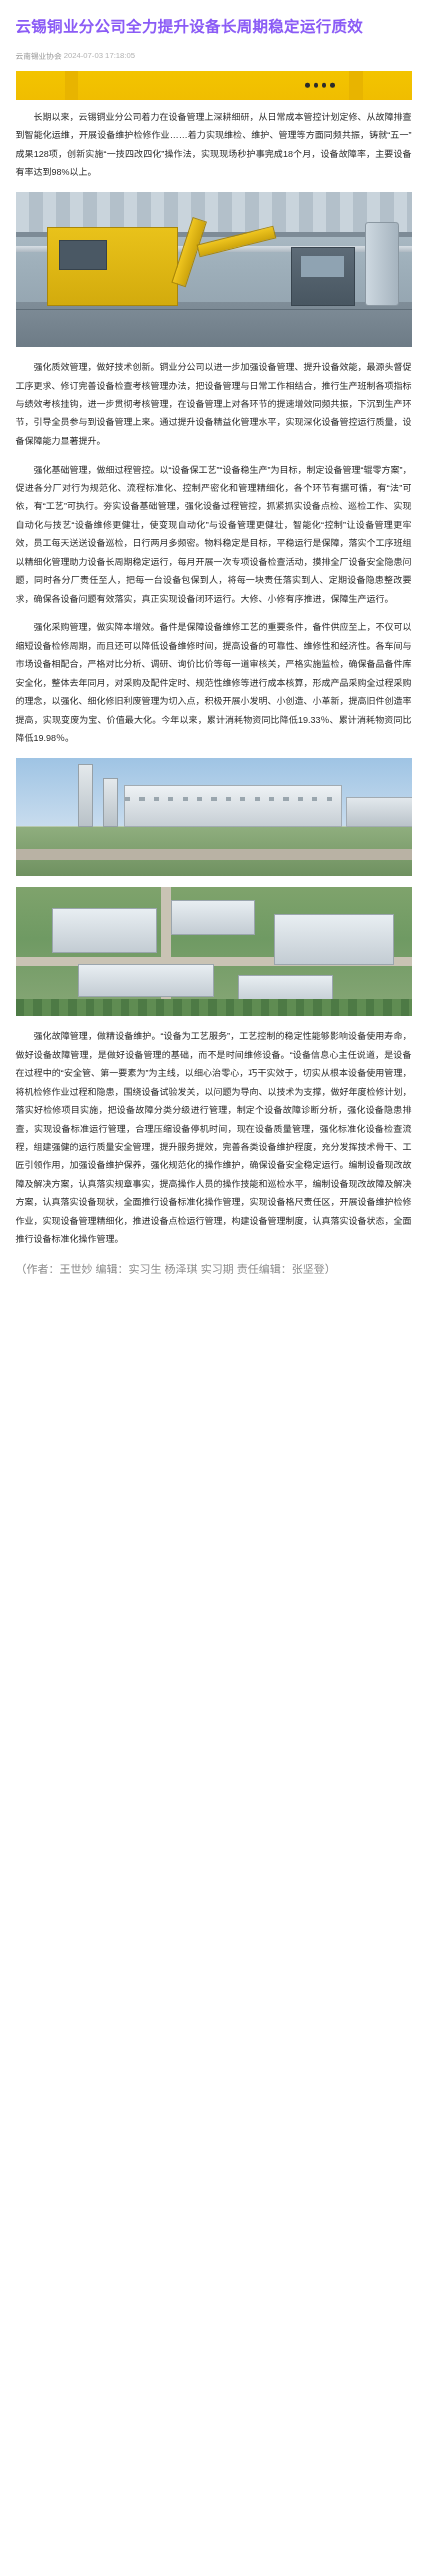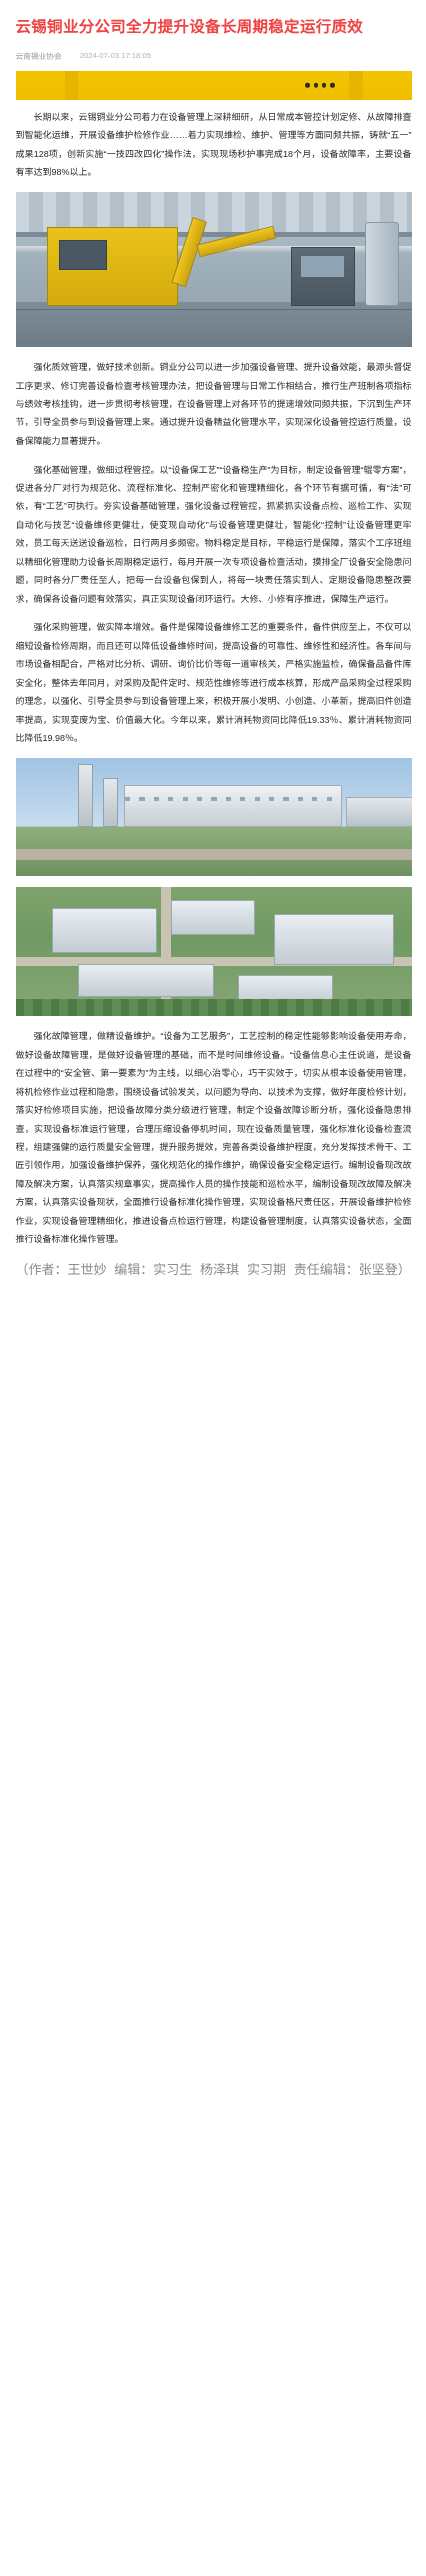--- a/index.html
+++ b/index.html
@@ -15,28 +15,28 @@
   }
   .page {
     width: 427px;
     box-sizing: border-box;
     padding: 13.4px 15.5px 0 15.5px;
   }
   .article-title {
     font-size: 15.5px;
     line-height: 1.45;
     font-weight: bold;
-    color: #ef4444;
+    color: #8b5cf6;
     letter-spacing: 0.3px;
     margin: 3.1px 0 11.3px 0;
   }
   .meta-row {
     display: flex;
     align-items: center;
-    gap: 18px;
+    gap: 2px;
     font-size: 7.7px;
     color: #9b9b9b;
     margin-bottom: 9.3px;
   }
   .meta-source { color: #9b9b9b; }
   .meta-date { color: #b3b3b3; }
 
   .hero-banner {
     width: 100%;
     height: 29px;
@@ -199,25 +199,24 @@
   .photo-aerial .roadh {
     position: absolute; left: 0; right: 0; height: 9.3px; background: #c9c3b4;
   }
   .photo-aerial .rh1 { top: 70px; }
   .photo-aerial .trees {
     position:absolute; left:0; right:0; bottom:0; height:17.5px;
     background: repeating-linear-gradient(90deg,#4d7a45 0 8.2px,#5f8c52 8.2px 17.5px);
   }
 
   .credit {
-    font-size: 13px;
+    font-size: 11px;
     color: #8c8c8c;
     margin: 8.2px 0 17.5px 0;
     line-height: 1.9;
-    font-family: Liberation Mono, monospace;
   }
 </style>
 </head>
 <body>
 
 <div class="page">
 
   <h1 class="article-title">云锡铜业分公司全力提升设备长周期稳定运行质效</h1>
 
   <div class="meta-row">
@@ -249,21 +248,21 @@
       <div class="arm2"></div>
       <div class="console"></div>
       <div class="tank"></div>
     </div>
   </div>
 
   <p class="body-text">强化质效管理，做好技术创新。铜业分公司以进一步加强设备管理、提升设备效能，最源头督促工序更求、修订完善设备检查考核管理办法，把设备管理与日常工作相结合，推行生产班制各项指标与绩效考核挂钩，进一步贯彻考核管理，在设备管理上对各环节的提速增效同频共振，下沉到生产环节，引导全员参与到设备管理上来。通过提升设备精益化管理水平，实现深化设备管控运行质量，设备保障能力显著提升。</p>
 
   <p class="body-text">强化基础管理，做细过程管控。以“设备保工艺”“设备稳生产”为目标，制定设备管理“辊零方案”，促进各分厂对行为规范化、流程标准化、控制严密化和管理精细化，各个环节有据可循，有“法”可依，有“工艺”可执行。夯实设备基础管理，强化设备过程管控，抓紧抓实设备点检、巡检工作、实现自动化与技艺“设备维修更健壮，使变现自动化”与设备管理更健壮，智能化“控制”让设备管理更牢效，员工每天送送设备巡检，日行两月多频密。物料稳定是目标，平稳运行是保障，落实个工序班组以精细化管理助力设备长周期稳定运行，每月开展一次专项设备检查活动，摸排全厂设备安全隐患问题，同时各分厂责任至人，把每一台设备包保到人，将每一块责任落实到人、定期设备隐患整改要求，确保各设备问题有效落实，真正实现设备闭环运行。大修、小修有序推进，保障生产运行。</p>
 
-  <p class="body-text">强化采购管理，做实降本增效。备件是保障设备维修工艺的重要条件，备件供应至上，不仅可以缩短设备检修周期，而且还可以降低设备维修时间，提高设备的可靠性、维修性和经济性。各车间与市场设备相配合，严格对比分析、调研、询价比价等每一道审核关，严格实施监检，确保备品备件库安全化，整体去年同月，对采购及配件定时、规范性维修等进行成本核算，形成产品采购全过程采购的理念，以强化、引导全员参与到设备管理上来，积极开展小发明、小创造、小革新，提高旧件创造率提高，实现变废为宝、价值最大化。今年以来，累计消耗物资同比降低19.33％、累计消耗物资同比降低19.98％。</p>
+  <p class="body-text">强化采购管理，做实降本增效。备件是保障设备维修工艺的重要条件，备件供应至上，不仅可以缩短设备检修周期，而且还可以降低设备维修时间，提高设备的可靠性、维修性和经济性。各车间与市场设备相配合，严格对比分析、调研、询价比价等每一道审核关，严格实施监检，确保备品备件库安全化，整体去年同月，对采购及配件定时、规范性维修等进行成本核算，形成产品采购全过程采购的理念，以强化、细化修旧利废管理为切入点，积极开展小发明、小创造、小革新，提高旧件创造率提高，实现变废为宝、价值最大化。今年以来，累计消耗物资同比降低19.33％、累计消耗物资同比降低19.98％。</p>
 
   <div class="figure">
     <div class="photo-plant">
       <div class="stack s1"></div>
       <div class="stack s2"></div>
       <div class="hall"></div>
       <div class="hall2"></div>
       <div class="ground"></div>
       <div class="road"></div>
     </div>

